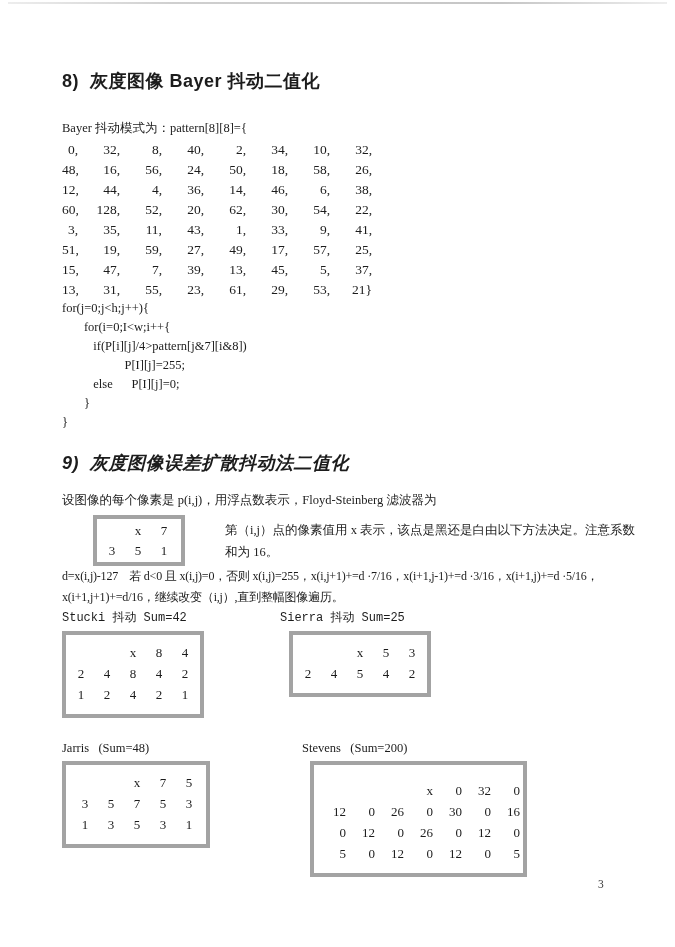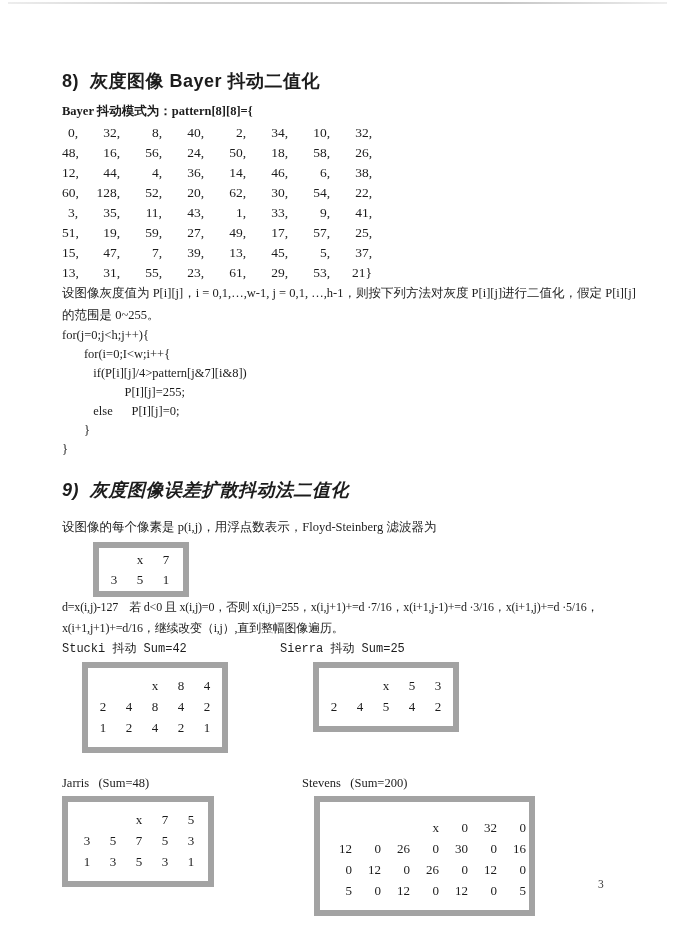--- a/index.html
+++ b/index.html
@@ -15,36 +15,36 @@
   .content { padding:70px 35px 0 62px; }
 
   .heading {
     margin:0; font-family:"Liberation Sans", sans-serif;
     font-weight:bold; font-size:18px; line-height:22px;
     white-space:pre; letter-spacing:0.5px;
   }
   .h9 { margin-top:20px;font-style:italic; }
 
   .body-line { font-size:12.5px; line-height:17px; white-space:pre; }
-  .intro { margin-top:11px;font-weight:bold; }
+  .intro { margin-top:28px; }
   .intro9 { margin-top:18px; }
 
   
   .bayer-grid { margin-top:2px; }
   .bayer-grid .grid-row { height:20px; line-height:20px; }
   .bayer-grid .grid-cell {
     display:inline-block; width:42px; text-align:right; font-size:13.5px;
   }
   .bayer-grid .grid-cell:first-child { width:16px; }
 
   .para div { font-size:12.5px; line-height:22px; white-space:pre; }
   .code div { font-size:12.5px; line-height:19px; white-space:pre; }
 
   
-  .matrix-box { border:6px solid #a3a3a3; background:#fff; }
+  .matrix-box { border:4px solid #a3a3a3; background:#fff; }
   .grid-row { white-space:pre; }
   .grid-cell { display:inline-block; }
 
   .fs-row { display:flex; align-items:flex-start; margin-top:6px; }
   .fs-box { margin-left:31px; padding:1px 4px 2px 2px; }
   .fs-box .grid-row { height:20px; line-height:20px; }
   .fs-box .grid-cell { width:26px; text-align:center; font-size:13px; }
   .fs-note { margin-left:40px; margin-top:4px; }
   .fs-note div { font-size:12.5px; line-height:22px; white-space:pre; }
 
@@ -55,21 +55,21 @@
   .labels-row .label { font-size:12.5px; line-height:17px; white-space:pre; }
   .labels-mono .label { font-family:"Liberation Mono", monospace; font-size:12px; }
   .stucki-label { width:218px; }
   .jarris-label { width:240px; }
   .labels-serif { margin-top:22px; }
 
   .boxes-row { display:flex; align-items:flex-start; margin-top:4px; }
   .box5 { padding:6px 2px 10px 2px; }
   .box5 .grid-row { height:21px; line-height:21px; }
   .box5 .grid-cell { width:26px; text-align:center; font-size:13px; }
-  .stucki-box { width:130px;margin-left:20px; }
+  .stucki-box { width:130px; }
   .sierra-box { width:130px; margin-left:85px; }
   .jarris-box { width:132px; padding-left:6px; }
   .stevens-box { margin-left:100px; padding:14px 3px 10px 3px; }
   .box7 .grid-row { height:21px; line-height:21px; }
   .box7 .grid-cell { width:29px; text-align:right; font-size:13px; }
 
   .page-number {
     position:absolute; left:598px; top:878px;
     font-size:11.5px; color:#333;
   }
@@ -90,43 +90,43 @@
         <div class="grid-row"><span class="grid-cell">0,</span><span class="grid-cell">32,</span><span class="grid-cell">8,</span><span class="grid-cell">40,</span><span class="grid-cell">2,</span><span class="grid-cell">34,</span><span class="grid-cell">10,</span><span class="grid-cell">32,</span></div>
         <div class="grid-row"><span class="grid-cell">48,</span><span class="grid-cell">16,</span><span class="grid-cell">56,</span><span class="grid-cell">24,</span><span class="grid-cell">50,</span><span class="grid-cell">18,</span><span class="grid-cell">58,</span><span class="grid-cell">26,</span></div>
         <div class="grid-row"><span class="grid-cell">12,</span><span class="grid-cell">44,</span><span class="grid-cell">4,</span><span class="grid-cell">36,</span><span class="grid-cell">14,</span><span class="grid-cell">46,</span><span class="grid-cell">6,</span><span class="grid-cell">38,</span></div>
         <div class="grid-row"><span class="grid-cell">60,</span><span class="grid-cell">128,</span><span class="grid-cell">52,</span><span class="grid-cell">20,</span><span class="grid-cell">62,</span><span class="grid-cell">30,</span><span class="grid-cell">54,</span><span class="grid-cell">22,</span></div>
         <div class="grid-row"><span class="grid-cell">3,</span><span class="grid-cell">35,</span><span class="grid-cell">11,</span><span class="grid-cell">43,</span><span class="grid-cell">1,</span><span class="grid-cell">33,</span><span class="grid-cell">9,</span><span class="grid-cell">41,</span></div>
         <div class="grid-row"><span class="grid-cell">51,</span><span class="grid-cell">19,</span><span class="grid-cell">59,</span><span class="grid-cell">27,</span><span class="grid-cell">49,</span><span class="grid-cell">17,</span><span class="grid-cell">57,</span><span class="grid-cell">25,</span></div>
         <div class="grid-row"><span class="grid-cell">15,</span><span class="grid-cell">47,</span><span class="grid-cell">7,</span><span class="grid-cell">39,</span><span class="grid-cell">13,</span><span class="grid-cell">45,</span><span class="grid-cell">5,</span><span class="grid-cell">37,</span></div>
         <div class="grid-row"><span class="grid-cell">13,</span><span class="grid-cell">31,</span><span class="grid-cell">55,</span><span class="grid-cell">23,</span><span class="grid-cell">61,</span><span class="grid-cell">29,</span><span class="grid-cell">53,</span><span class="grid-cell">21}</span></div>
       </div>
 
-    <div class="para">
-        <div>设图像灰度值为 P[i][j]，i = 0,1,…,w-1, j = 0,1, …,h-1，则按下列方法对灰度 P[i][j]进行二值化，假定 P[i][j]</div>
-        <div>的范围是 0~255。</div>
-      </div>
 
     <div class="code">
         <div>for(j=0;j&lt;h;j++){</div>
         <div>       for(i=0;I&lt;w;i++{</div>
         <div>          if(P[i][j]/4&gt;pattern[j&amp;7][i&amp;8])</div>
         <div>                    P[I][j]=255;</div>
         <div>          else      P[I][j]=0;</div>
         <div>       }</div>
         <div>}</div>
       </div>
 
     <h1 class="heading h9">9)  灰度图像误差扩散抖动法二值化</h1>
 
     <div class="body-line intro9">设图像的每个像素是 p(i,j)，用浮点数表示，Floyd-Steinberg 滤波器为</div>
 
     <div class="fs-row">
       <div class="matrix-box fs-box">
           <div class="grid-row"><span class="grid-cell"></span><span class="grid-cell">x</span><span class="grid-cell">7</span></div>
           <div class="grid-row"><span class="grid-cell">3</span><span class="grid-cell">5</span><span class="grid-cell">1</span></div>
+        </div>
+      <div class="fs-note">
+          <div>第（i,j）点的像素值用 x 表示，该点是黑还是白由以下方法决定。注意系数</div>
+          <div>和为 16。</div>
         </div>
     </div>
 
     <div class="d-lines">
         <div>d=x(i,j)-127    若 d&lt;0 且 x(i,j)=0，否则 x(i,j)=255，x(i,j+1)+=d ·7/16，x(i+1,j-1)+=d ·3/16，x(i+1,j)+=d ·5/16，</div>
         <div>x(i+1,j+1)+=d/16，继续改变（i,j）,直到整幅图像遍历。</div>
       </div>
 
     <div class="labels-row labels-mono">
       <div class="label stucki-label">Stucki 抖动 Sum=42</div>

